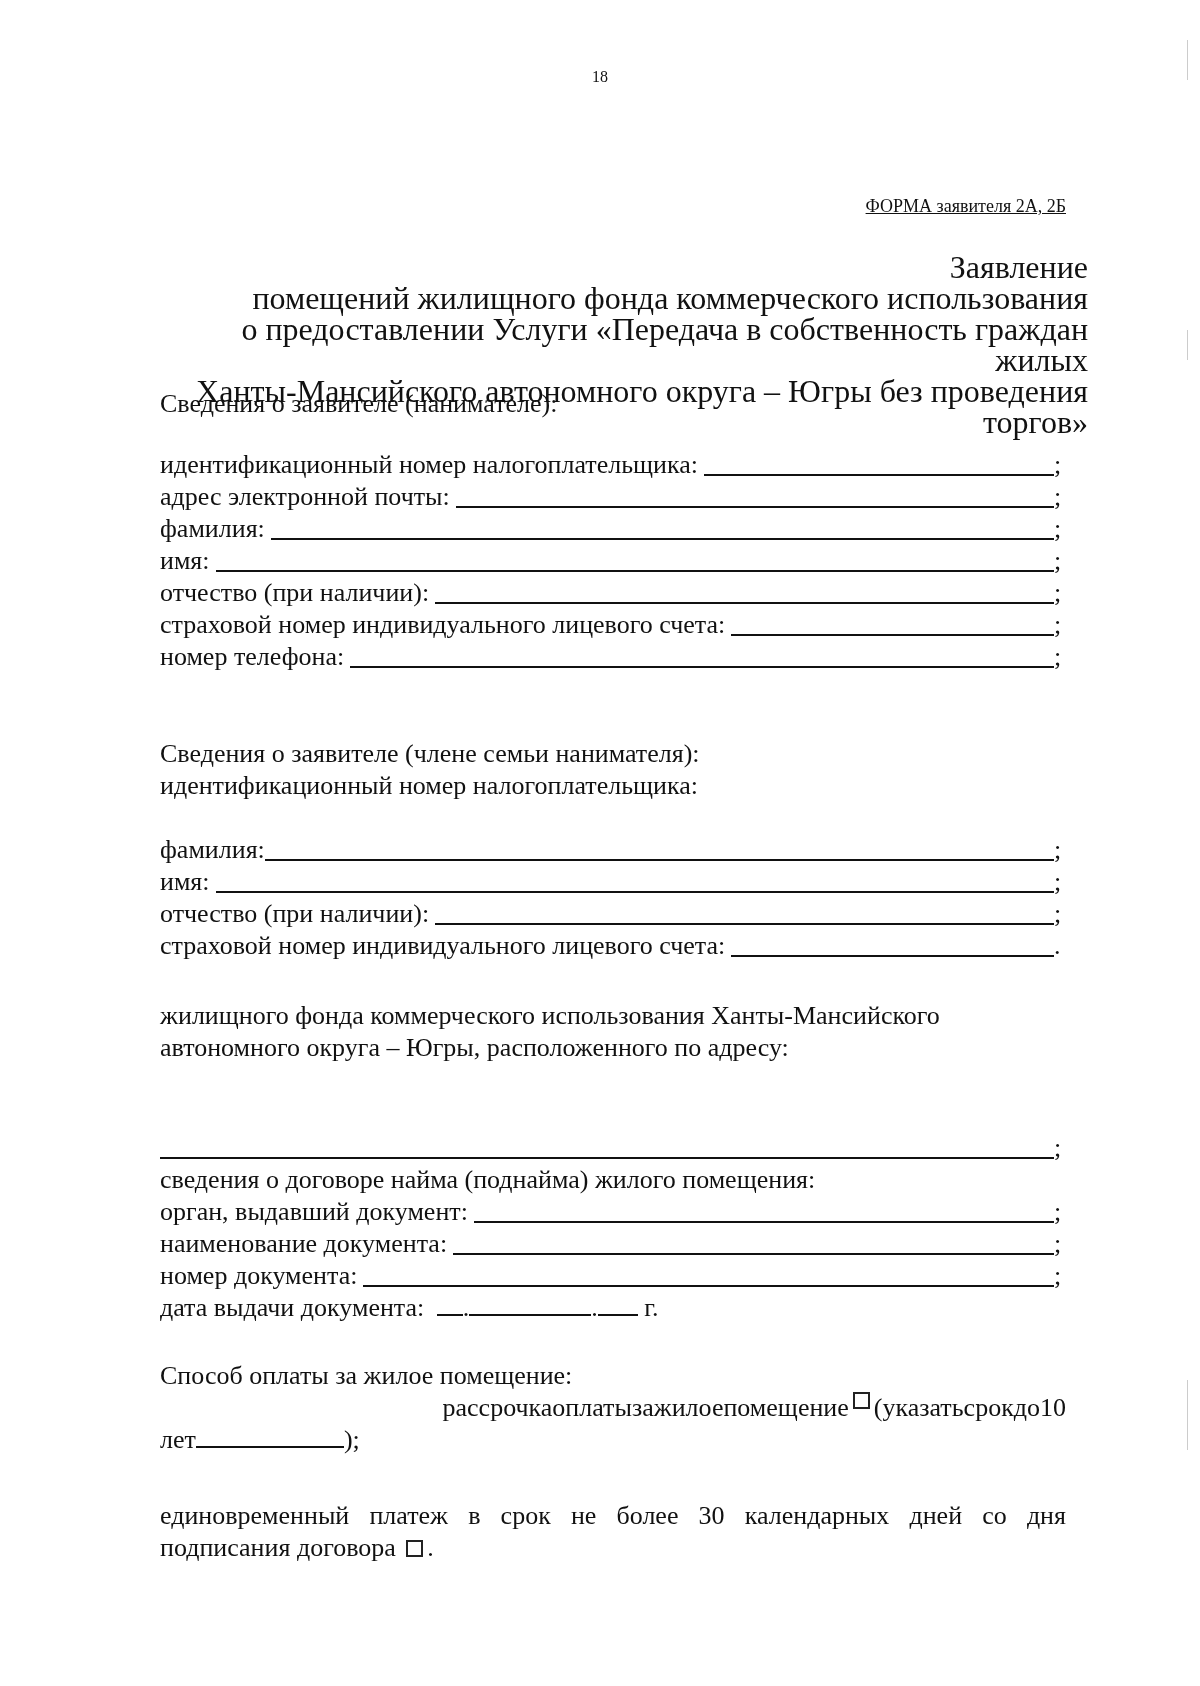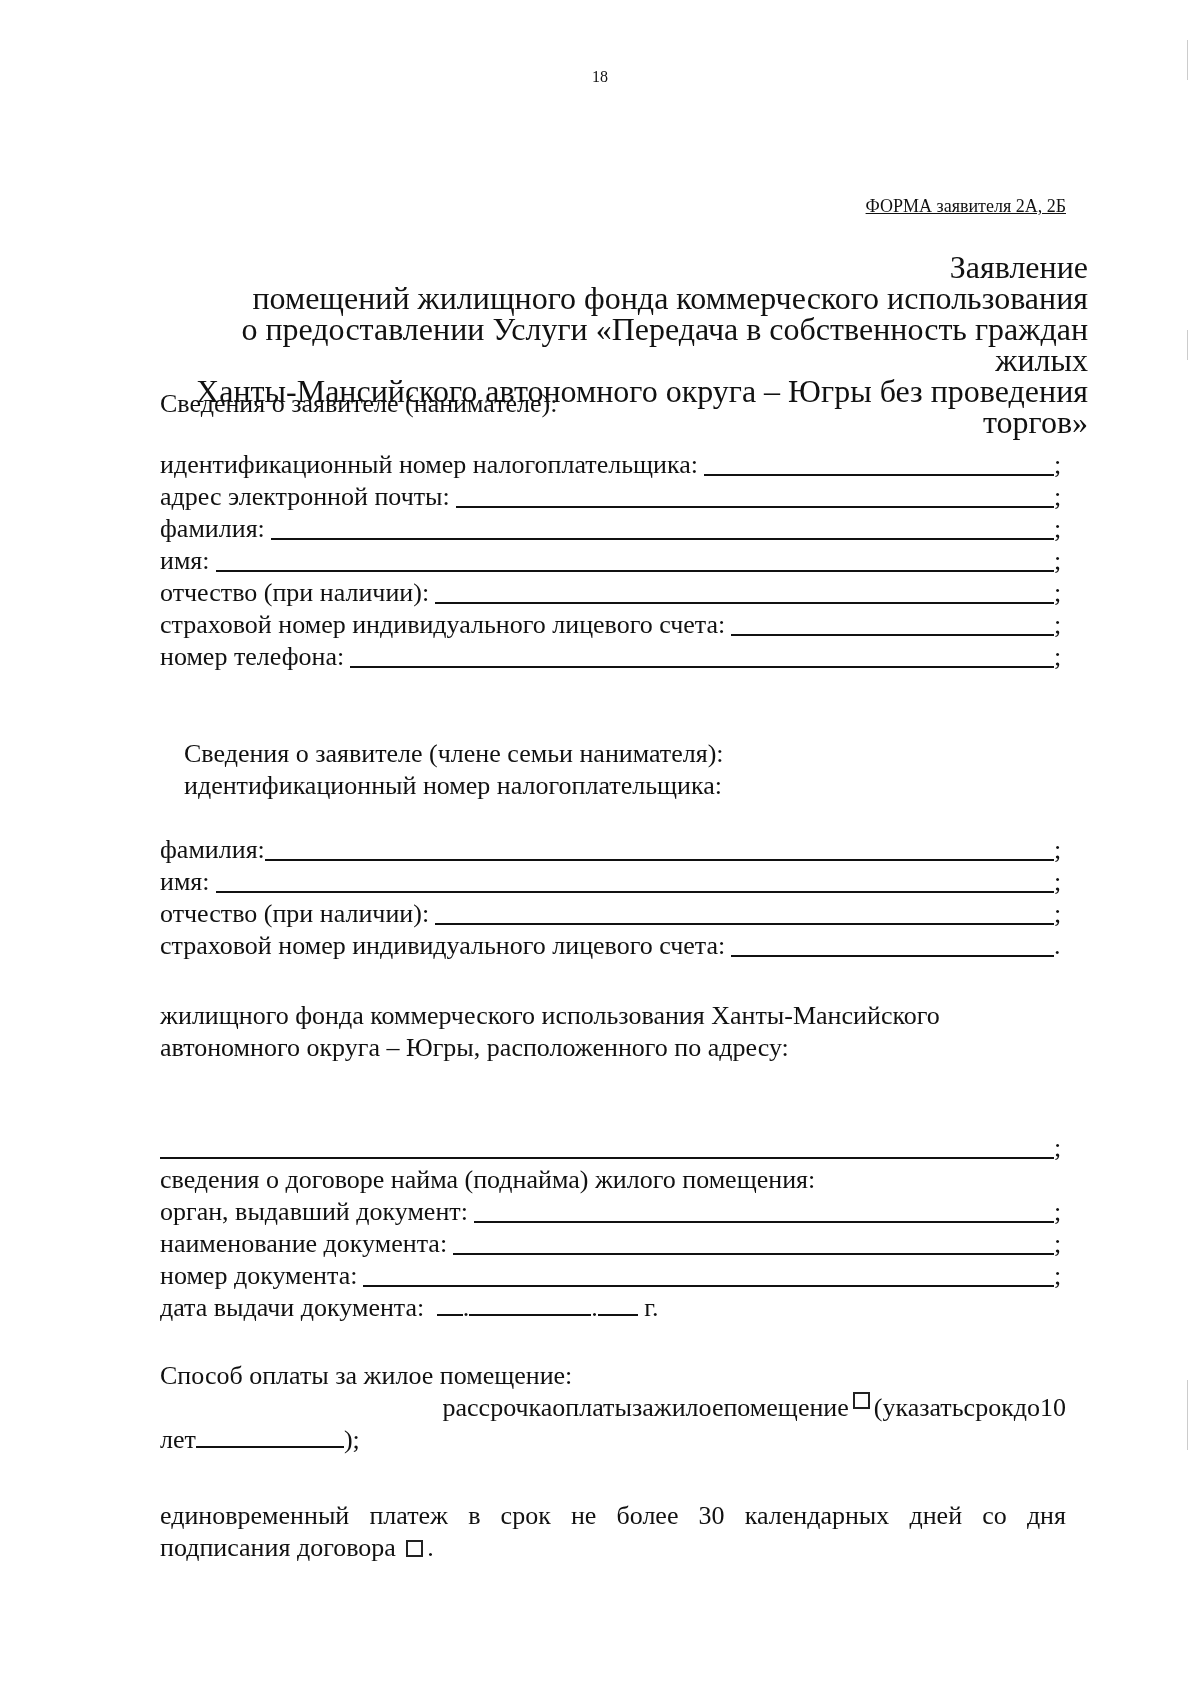--- a/index.html
+++ b/index.html
@@ -94,21 +94,21 @@
     <span class="fill"></span>
     <span class="end">;</span>
   </div>
   <div class="line-row">
     <span class="lbl">номер телефона:</span>
     <span class="fill"></span>
     <span class="end">;</span>
   </div>
 </div>
 
-<div class="section" style="top:738px;margin-left:24px;">
+<div class="section" style="top:738px;">
   <div class="plain">Сведения о заявителе (члене семьи нанимателя):</div>
   <div class="plain">идентификационный номер налогоплательщика:</div>
 </div>
 
 <div class="section" style="top:834px;">
   <div class="line-row">
     <span class="lbl tight">фамилия:</span>
     <span class="fill"></span>
     <span class="end">;</span>
   </div>

